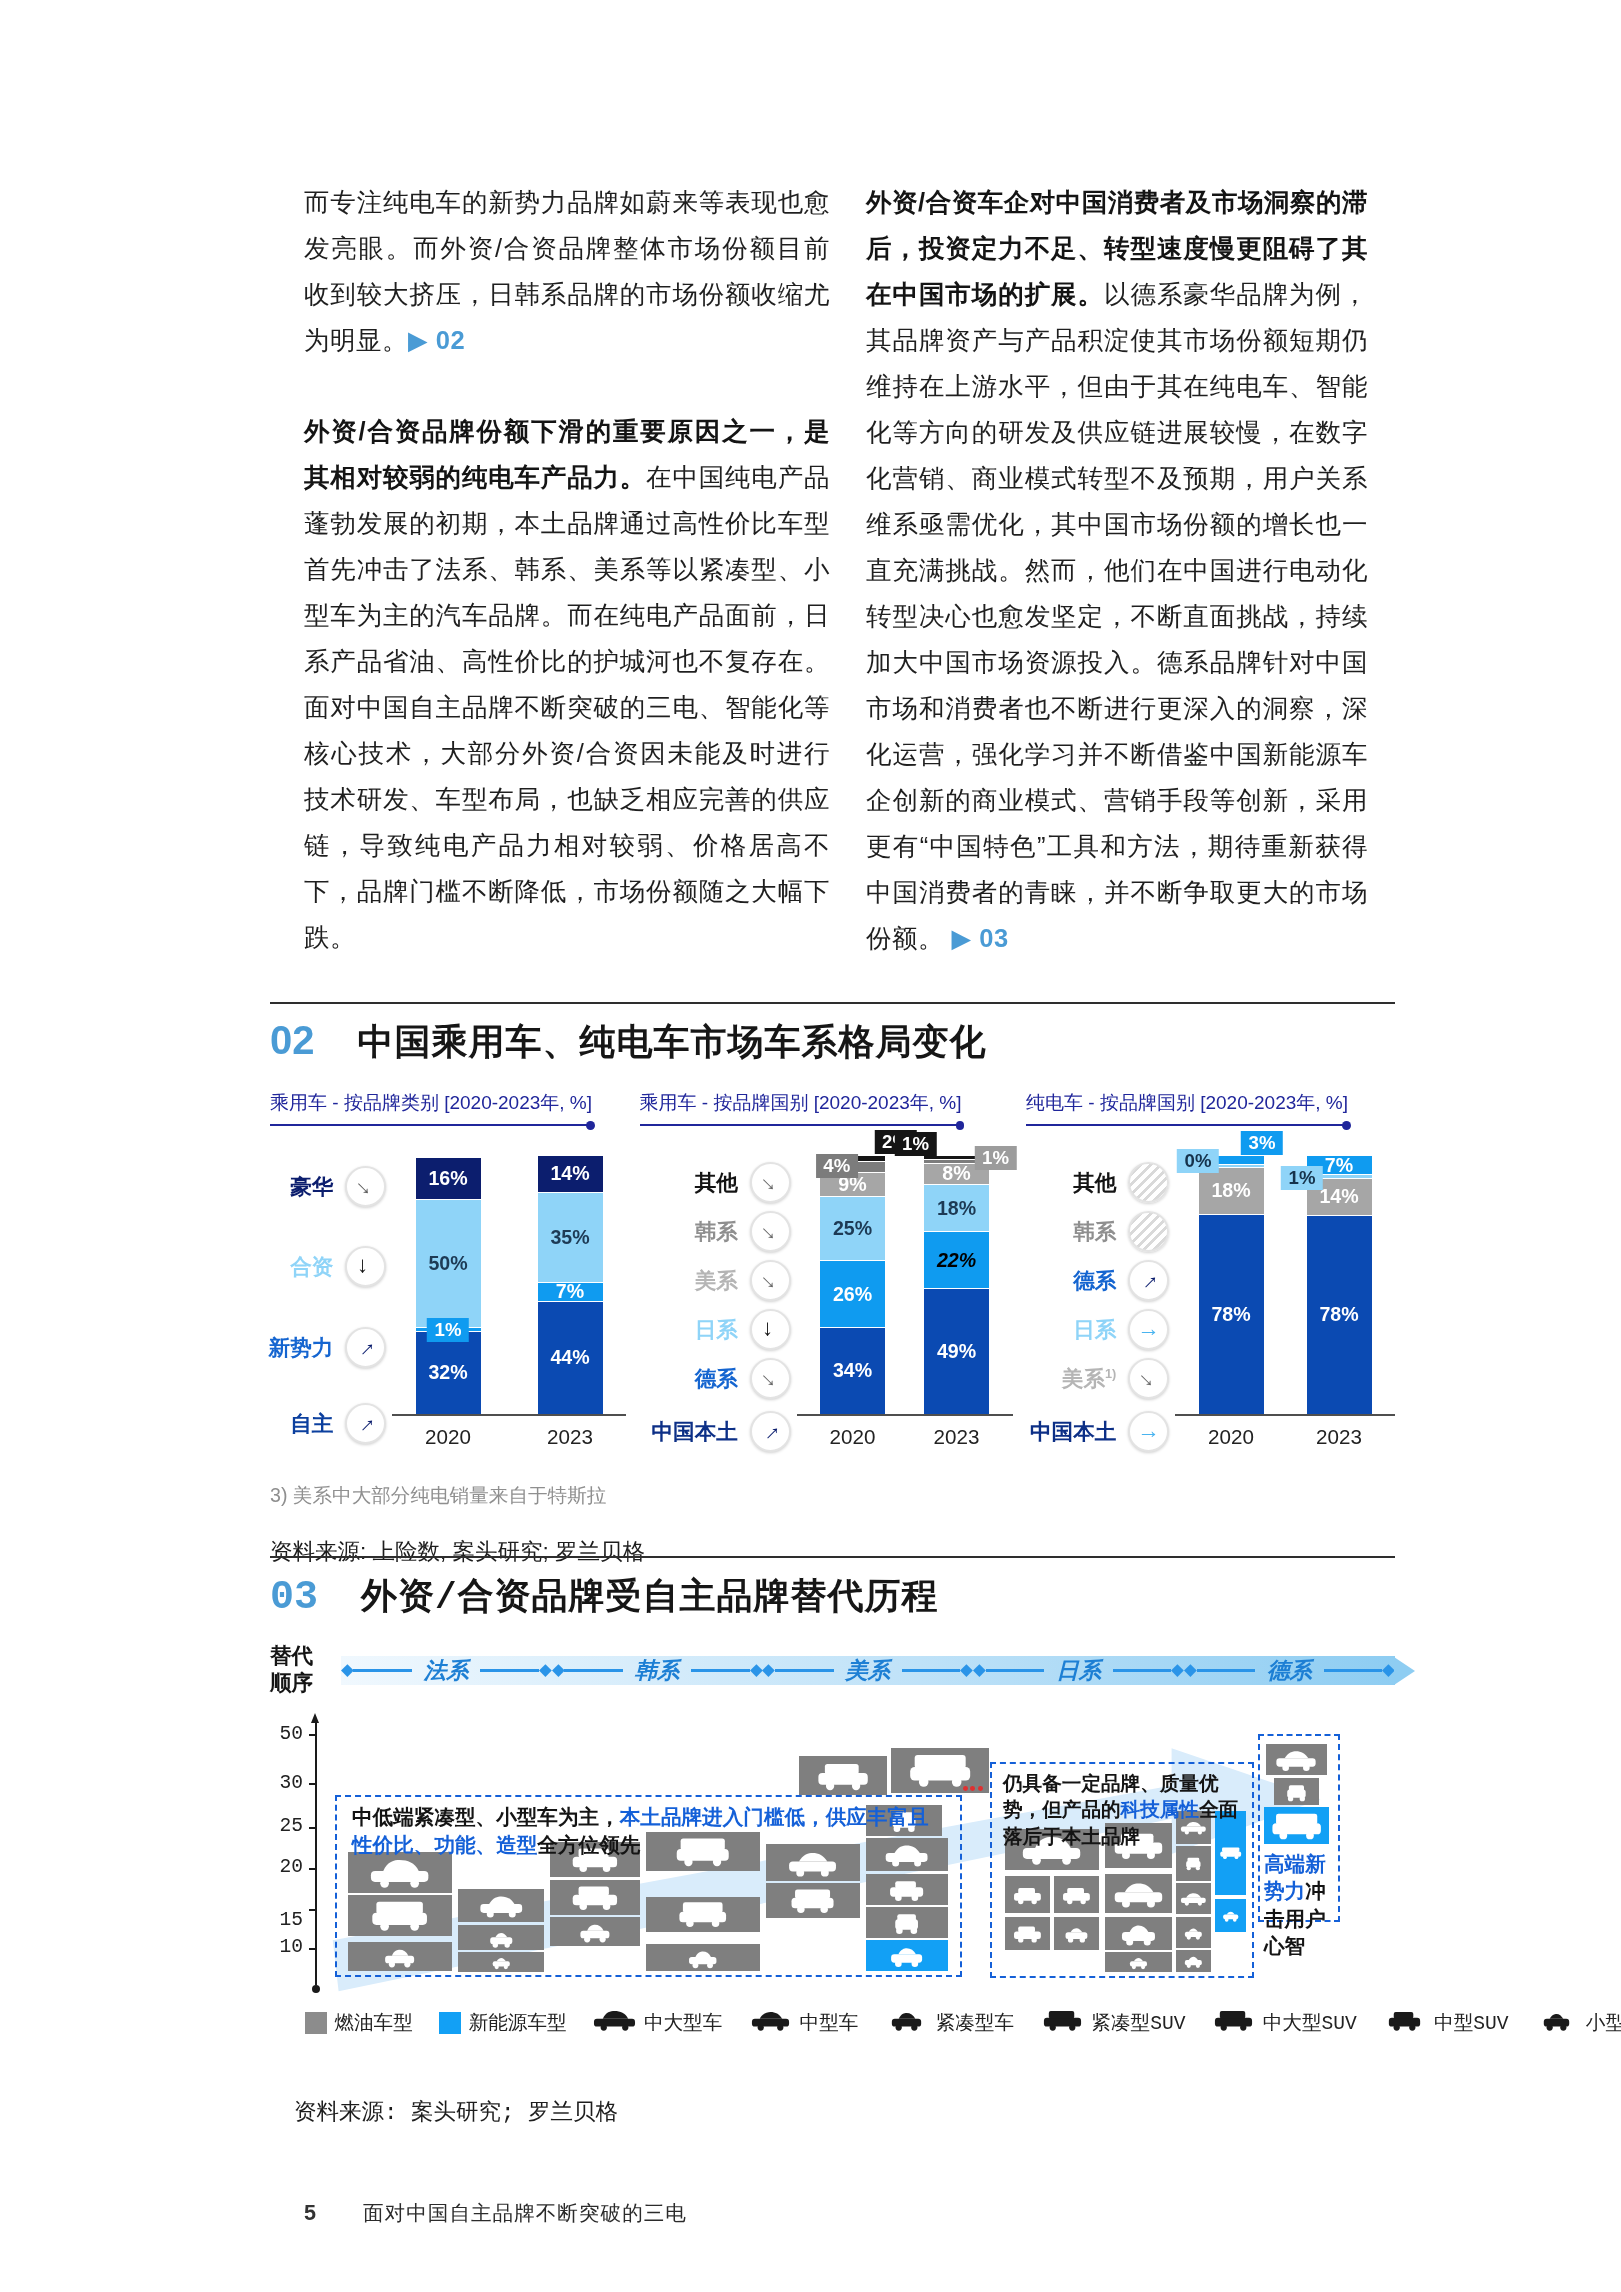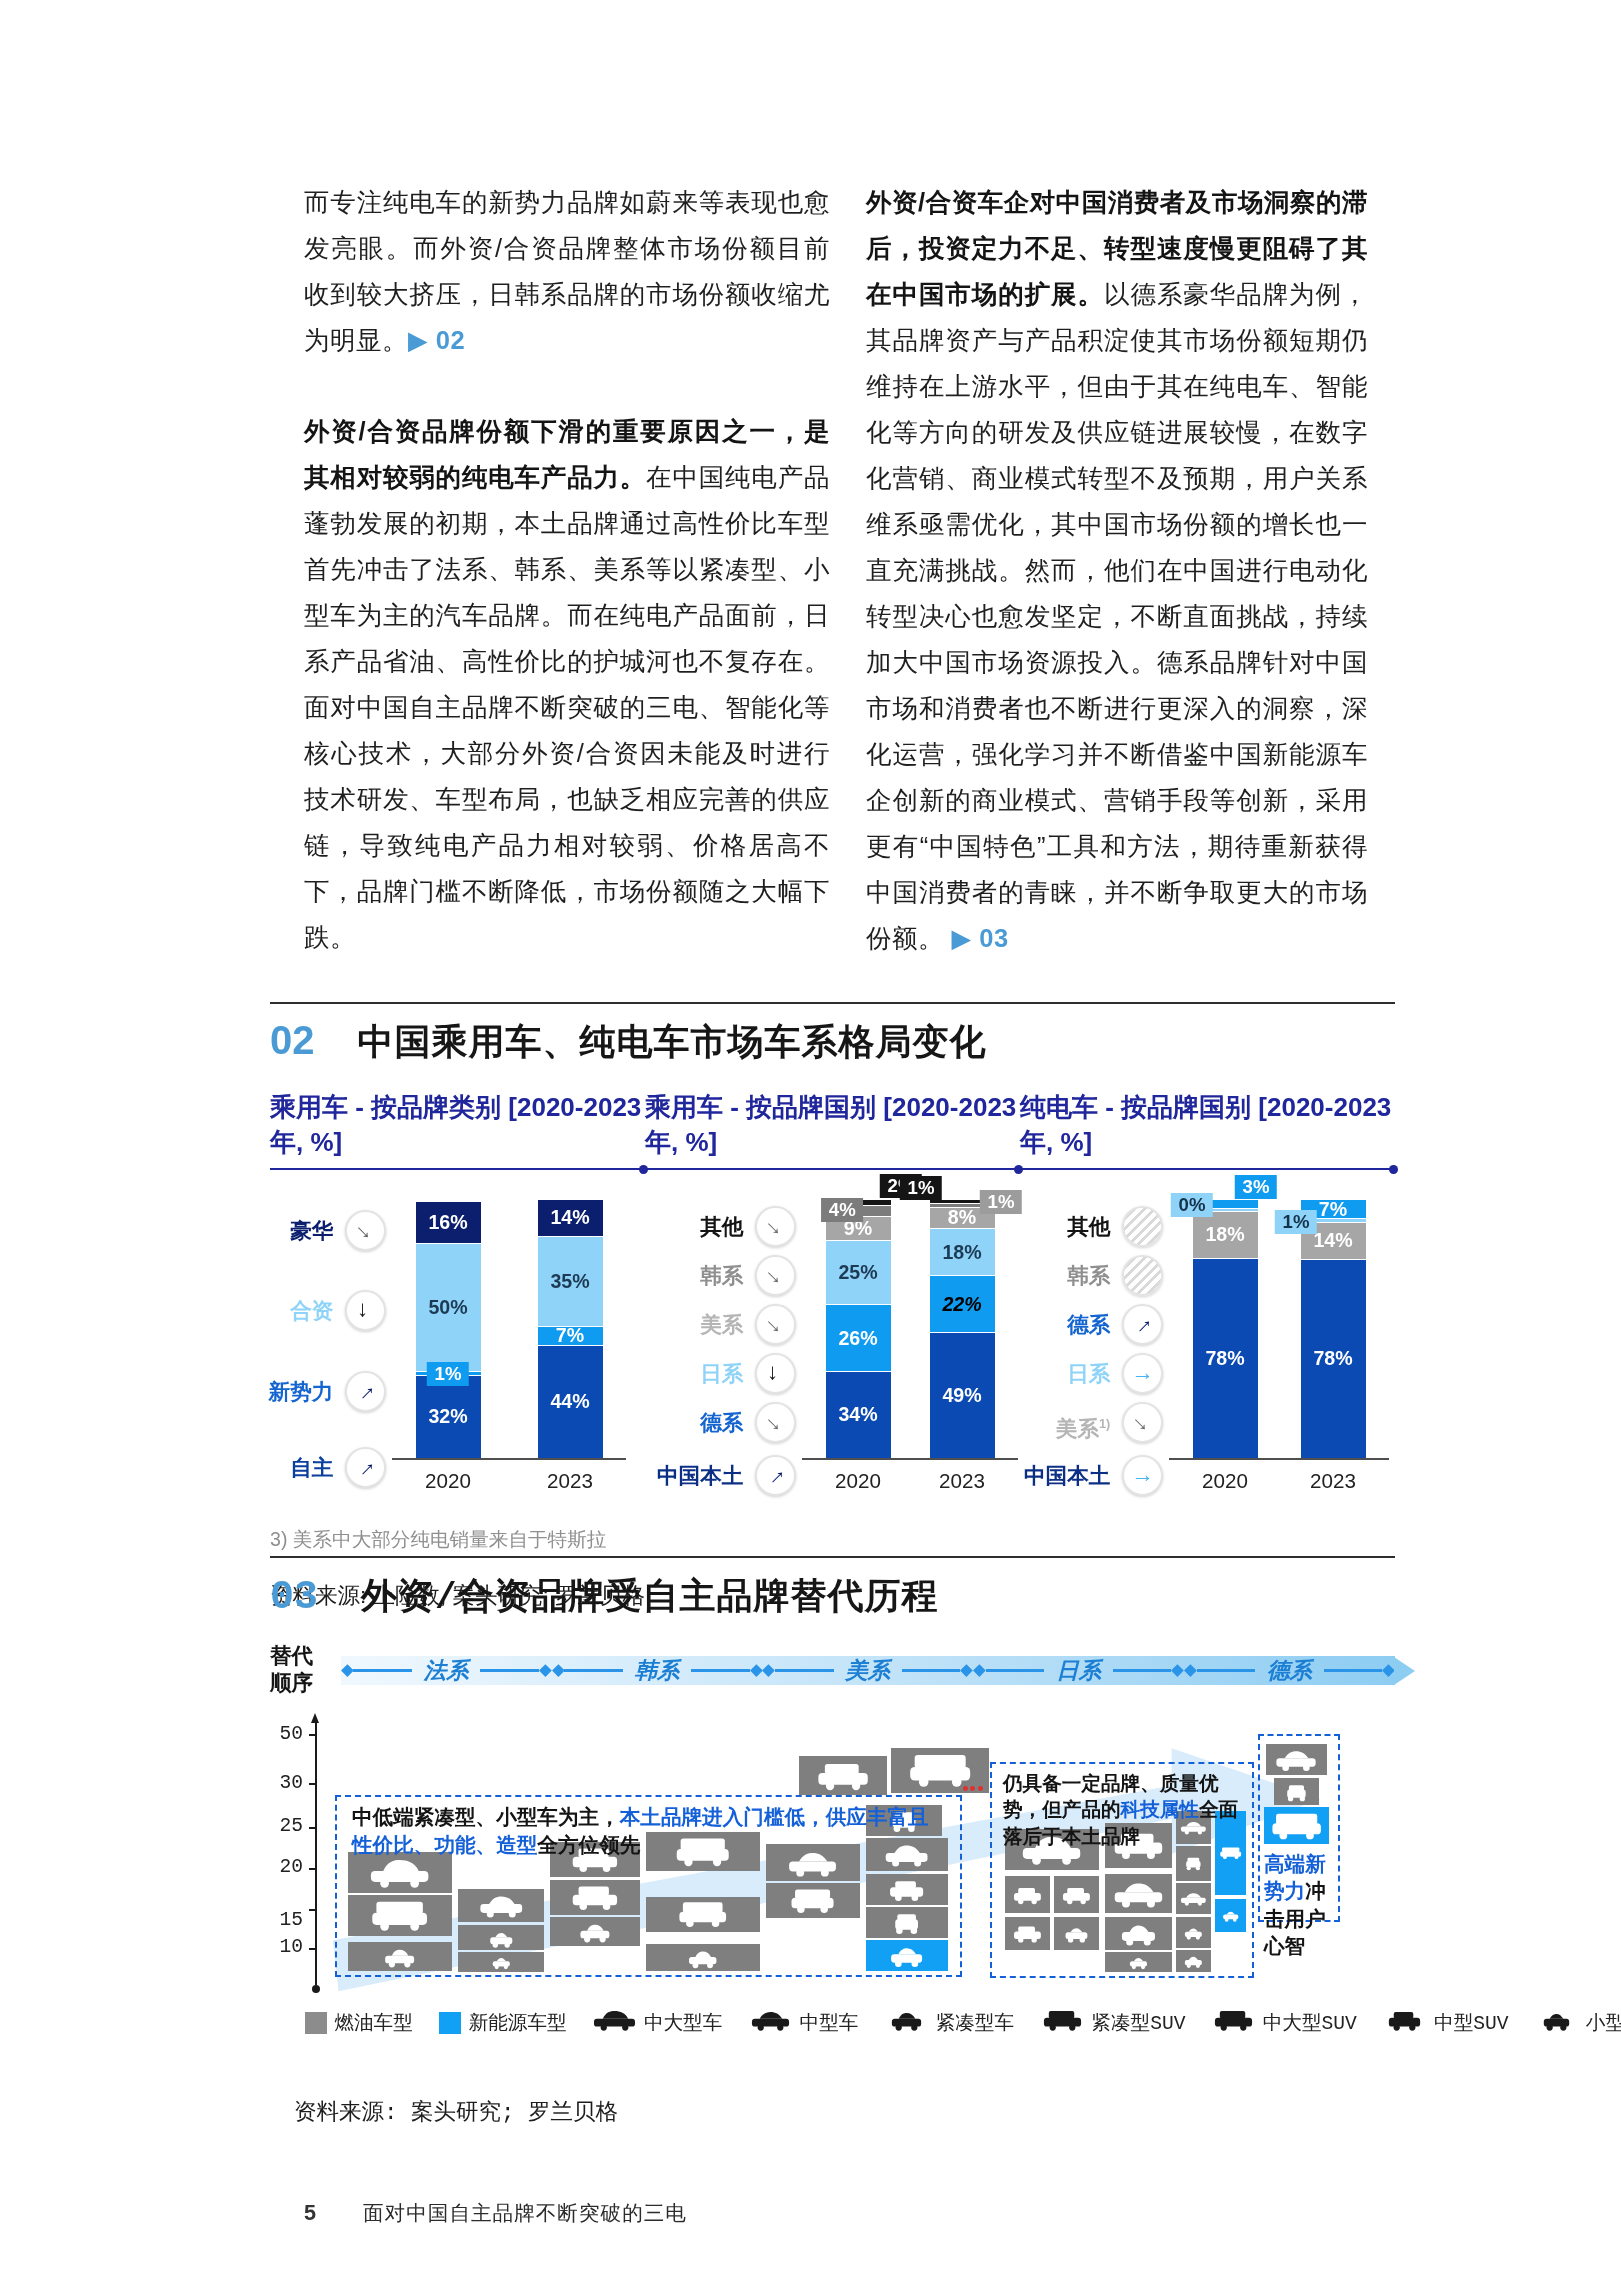--- a/index.html
+++ b/index.html
@@ -16,21 +16,21 @@
   
   .section{position:absolute;left:270px;width:1125px;}
   .sec-rule{border-top:2.9px solid #2e2e2e;margin-bottom:13.7px;}
   .sec-head{display:flex;align-items:baseline;margin-bottom:23.5px;}
   .sec-num{color:#4a9bd5;font-size:40px;font-weight:bold;}
   .sec-title{font-size:36px;font-weight:bold;color:#161616;margin-left:43px;letter-spacing:1px;}
   
   .panels{display:flex;justify-content:space-between;}
   .panel{display:flex;flex-direction:column;}
   .subtitle-wrap{margin-bottom:29px;}
-  .subtitle{display:inline-block;position:relative;font-size:26px;font-weight:bold;color:#20269b;
+  .subtitle{display:inline-block;position:relative;font-size:19px;font-weight:normal;color:#20269b;
             padding-bottom:7.8px;border-bottom:2.9px solid #20269b;}
   .subtitle::after{content:'';position:absolute;right:-2.9px;bottom:-5.9px;width:8.8px;height:8.8px;border-radius:50%;background:#20269b;}
   .chart-body{display:flex;}
   .cats{position:relative;height:294px;}
   .cat{position:absolute;right:5.9px;display:flex;align-items:center;gap:11.8px;white-space:nowrap;}
   .cat-label{font-size:21.6px;font-weight:bold;}
   .cat-label sup{font-size:12.7px;}
   .arrow-circle{width:37px;height:37px;border-radius:50%;background:#fff;border:2px solid #e3e3e3;
                 box-shadow:0 1px 2.9px rgba(0,0,0,.18);display:flex;align-items:center;justify-content:center;flex:0 0 auto;}
   .arrow-circle .arr{font-size:22.5px;font-weight:900;line-height:1;}
@@ -271,21 +271,21 @@
                 <span class="arrow-circle">
                   <span class="arr" style="color: rgb(12, 30, 110); transform: rotate(-45deg);">→</span>
                 </span>
               </div>
               <div class="cat" style="top: 154px;">
                 <span class="cat-label" style="color: rgb(143, 212, 248);">日系</span>
                 <span class="arrow-circle">
                   <span class="arr" style="color: rgb(73, 180, 240); transform: rotate(0deg);">→</span>
                 </span>
               </div>
-              <div class="cat" style="top: 203px; align-items: flex-end;">
+              <div class="cat" style="top: 203px;">
                 <span class="cat-label" style="color: rgb(181, 181, 181);">美系<sup>1)</sup></span>
                 <span class="arrow-circle">
                   <span class="arr" style="color: rgb(106, 106, 106); transform: rotate(45deg);">→</span>
                 </span>
               </div>
               <div class="cat" style="top: 256px;">
                 <span class="cat-label" style="color: rgb(12, 47, 134);">中国本土</span>
                 <span class="arrow-circle">
                   <span class="arr" style="color: rgb(73, 180, 240); transform: rotate(0deg);">→</span>
                 </span>

